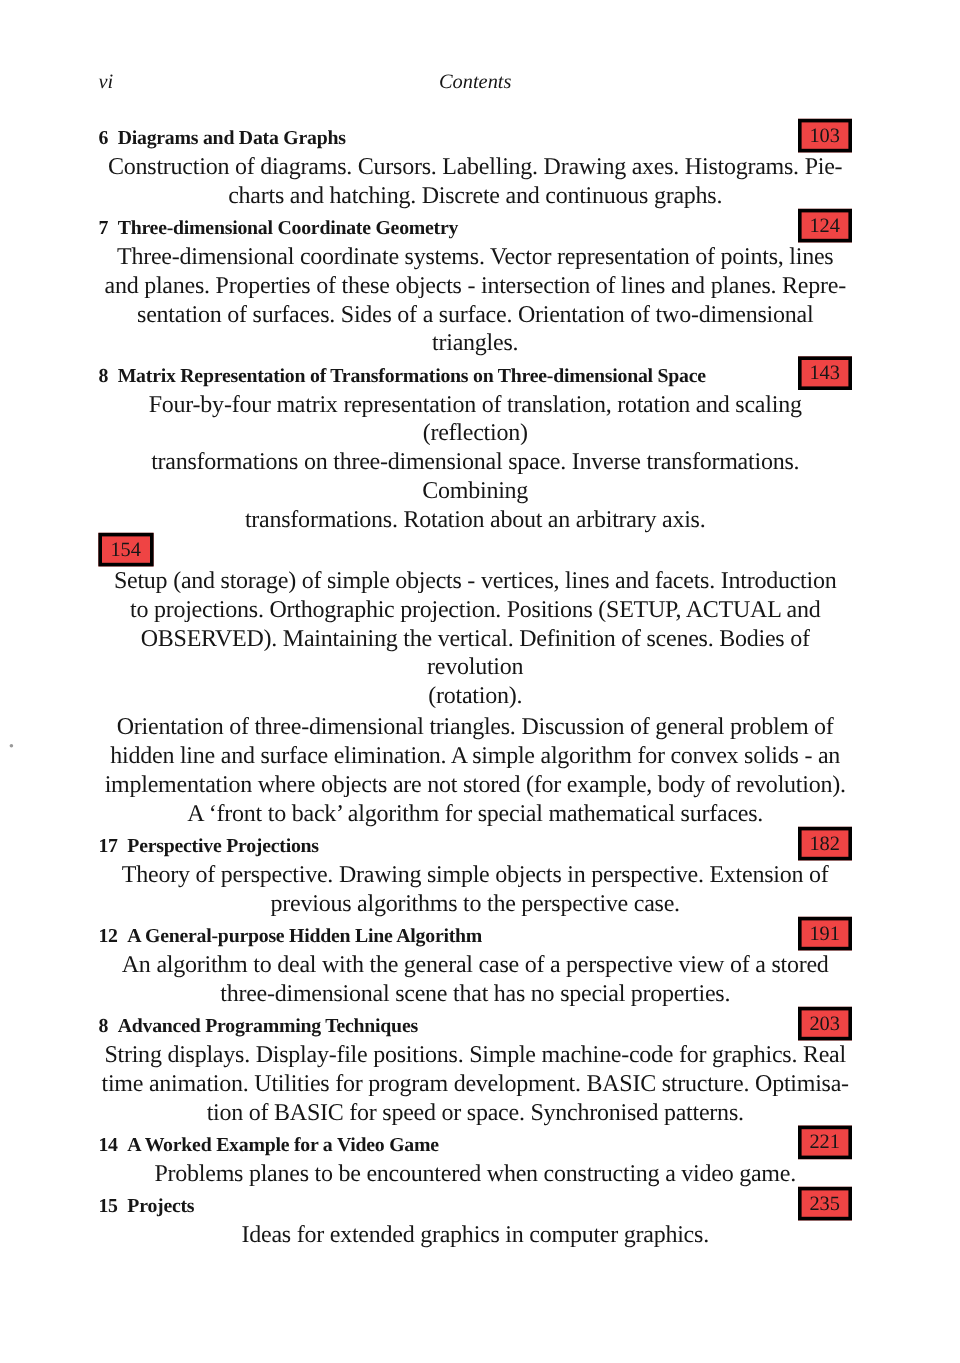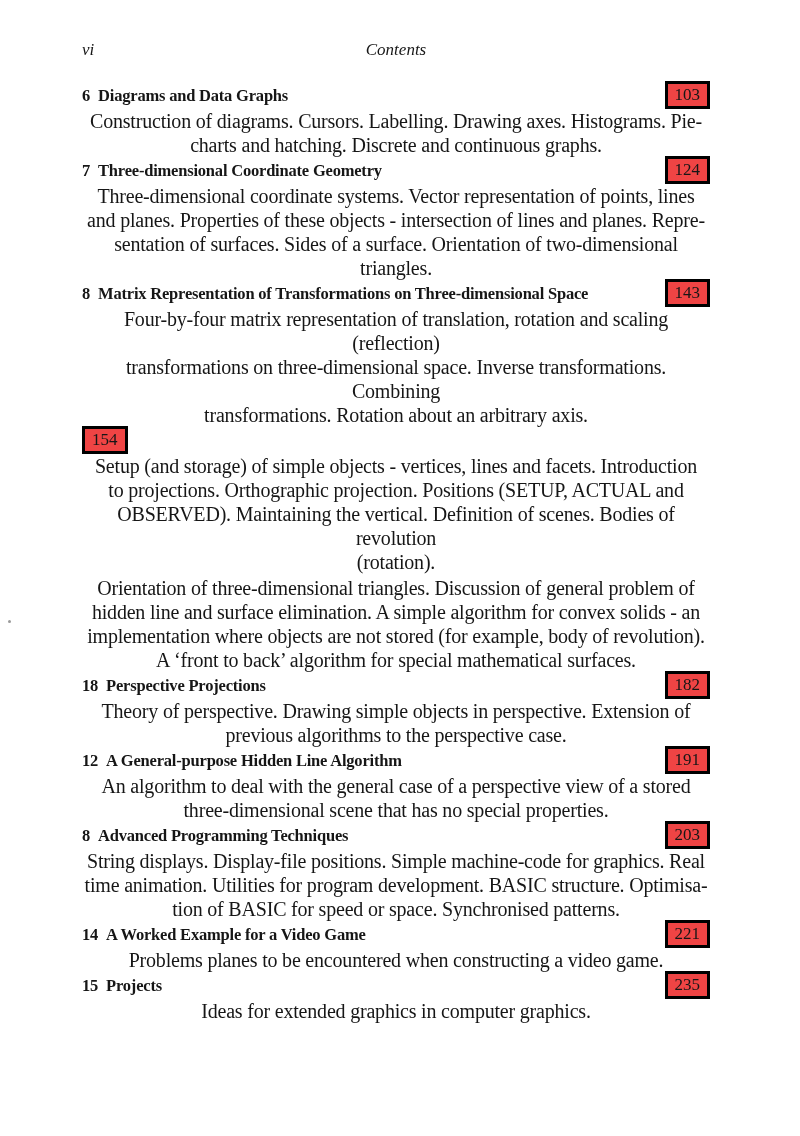--- a/index.html
+++ b/index.html
@@ -17,34 +17,35 @@
     padding: 38px 90px 40px 82px;
     width: 800px;
     height: 1136px;
   }
   .page-header {
     position: relative;
     height: 24px;
     font-style: italic;
     font-size: 17px;
     line-height: 24px;
+    margin-top: 18px;
   }
   .folio { position: absolute; left: 0; top: 0; }
   .contents-title {
     position: absolute;
     left: 50%;
     transform: translateX(-50%);
     top: 0;
   }
   .toc { margin-top: 22px; }
   .chapter + .chapter { margin-top: 2px; }
   .chapter-head {
     display: flex;
     justify-content: space-between;
-    align-items: flex-start;
+    align-items: center;
     gap: 10px;
   }
   .chapter-title {
     font-size: 16.5px;
     font-weight: bold;
     line-height: 24px;
     letter-spacing: -0.2px;
     white-space: nowrap;
   }
   .ch-num { margin-right: 8px; }
@@ -127,21 +128,21 @@
 
     <section class="chapter">
       <p class="chapter-desc">Orientation of three-dimensional triangles. Discussion of general problem of
 hidden line and surface elimination. A simple algorithm for convex solids - an
 implementation where objects are not stored (for example, body of revolution).
 A ‘front to back’ algorithm for special mathematical surfaces.</p>
     </section>
 
     <section class="chapter">
       <div class="chapter-head">
-        <h2 class="chapter-title"><span class="ch-num">18</span><span>Perspective Projections</span></h2>
+        <h2 class="chapter-title"><span class="ch-num">17</span><span>Perspective Projections</span></h2>
         <span class="page-box">182</span>
       </div>
       <p class="chapter-desc">Theory of perspective. Drawing simple objects in perspective. Extension of
 previous algorithms to the perspective case.</p>
     </section>
 
     <section class="chapter">
       <div class="chapter-head">
         <h2 class="chapter-title"><span class="ch-num">12</span><span>A General-purpose Hidden Line Algorithm</span></h2>
         <span class="page-box">191</span>

